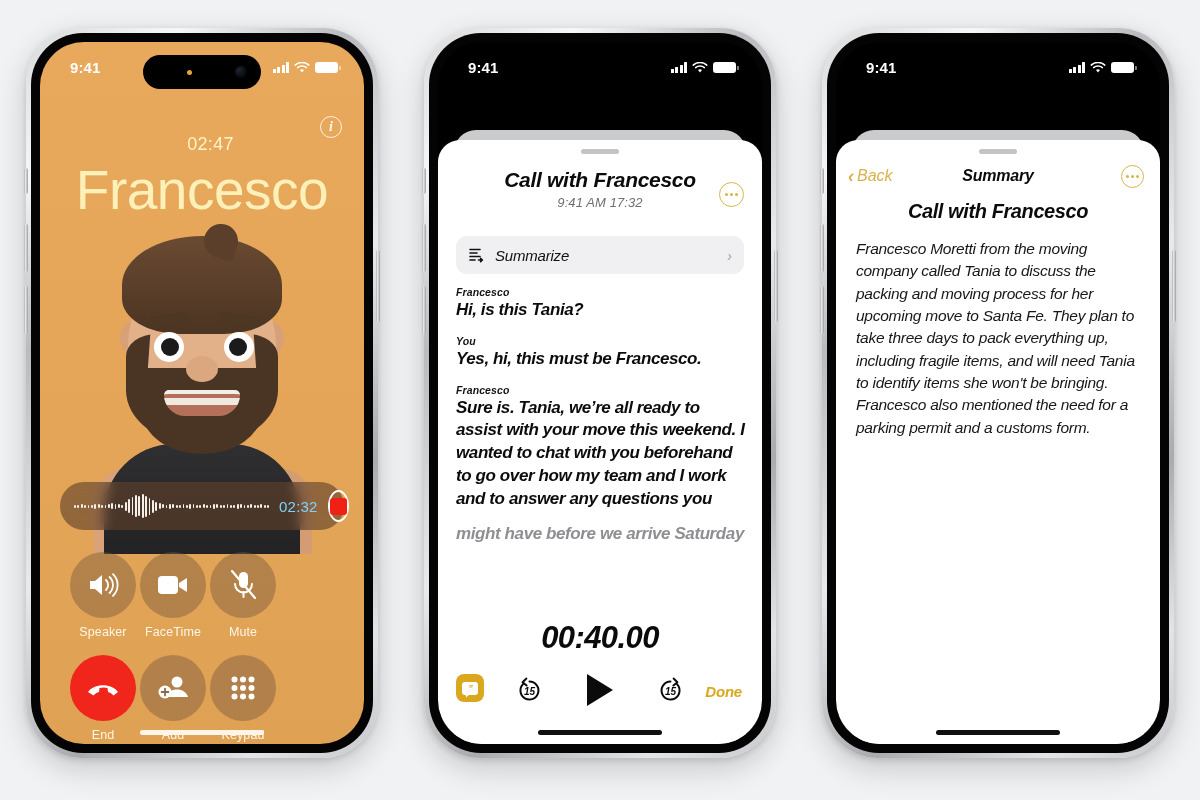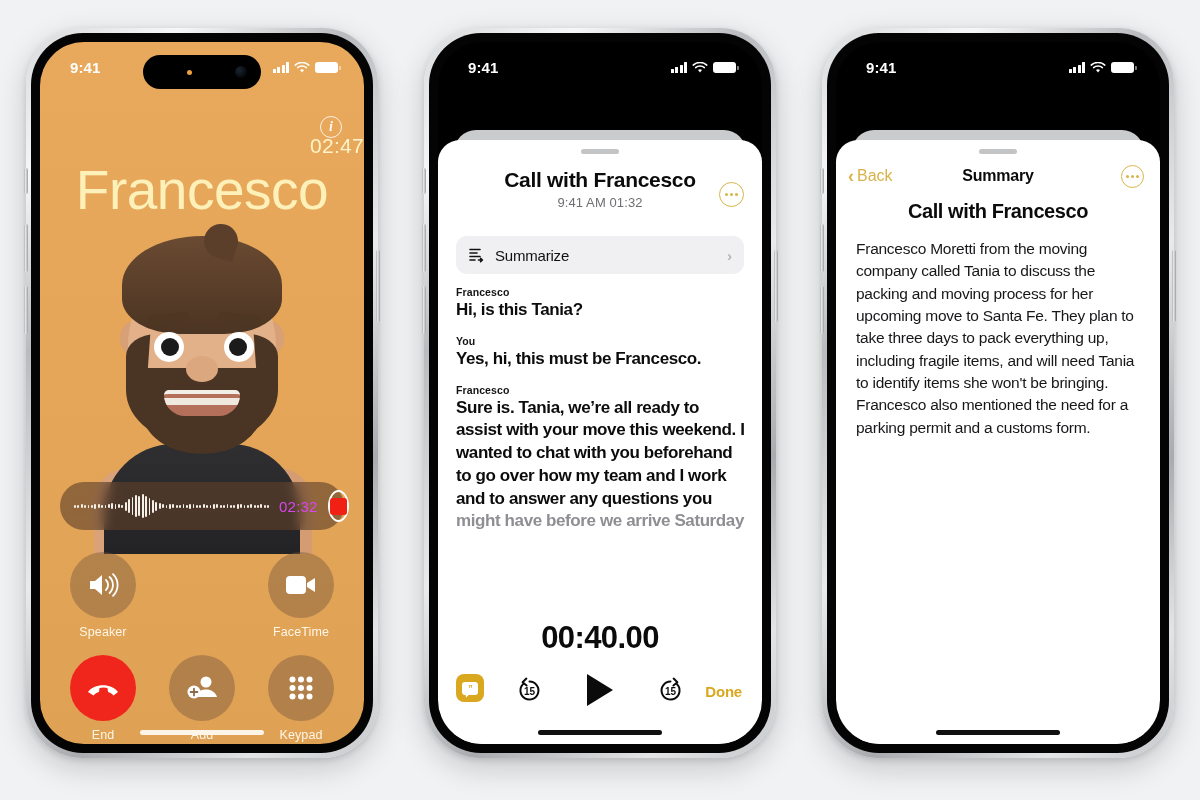--- a/index.html
+++ b/index.html
@@ -79,22 +79,22 @@
               width:124px; height:5px; border-radius:3px; }
 
   
   .call-screen { position:absolute; inset:0; background: linear-gradient(180deg,#e8a95c 0%, #e6a659 42%, #e2a457 70%, #dfa154 100%); }
   .info-btn {
     position:absolute; right:22px; top:74px; width:22px; height:22px; border-radius:50%;
     border:1.6px solid rgba(255,255,255,.82); color:rgba(255,255,255,.9);
     font-family:"Liberation Serif", serif; font-style:italic; font-weight:700; font-size:14px;
     display:flex; align-items:center; justify-content:center; line-height:1;
   }
-  .call-timer { position:absolute; top:92px; left:17px; right:0; text-align:right;
-                color:#fdf3c8; font-size:21px; font-weight:500; letter-spacing:.3px; }
+  .call-timer { position:absolute; top:92px; left:17px; right:0; text-align:center;
+                color:#fdf3c8; font-size:18px; font-weight:500; letter-spacing:.3px; }
   .call-name { position:absolute; top:116px; left:0; right:0; text-align:center;
                color:#fdf1b9; font-size:55px; font-weight:500; letter-spacing:-.5px; }
 
   
   .memoji { position:absolute; left:50%; transform:translateX(-50%); top:176px; width:232px; height:330px; }
   .mj { position:absolute; }
   .mj-body { left:18px; top:226px; width:196px; height:110px; border-radius:70px 70px 0 0;
              background: linear-gradient(180deg,#2f2f31,#232325); }
   .mj-neck { left:88px; top:206px; width:56px; height:44px; background:#d9a278; border-radius:10px; }
   .mj-shoulderL { left:8px; top:250px; width:60px; height:86px; border-radius:34px 10px 0 0; background:#d9a278; }
@@ -121,40 +121,40 @@
   .mj-pup-r { right:71px; top:120px; width:18px; height:18px; border-radius:50%; background:#1b1b1b; }
 
   
   .rec-pill {
     position:absolute; left:20px; right:20px; top:440px; height:48px; border-radius:24px;
     background: rgba(96,64,42,.62); display:flex; align-items:center; padding:0 8px 0 14px; gap:10px;
     backdrop-filter: blur(6px);
   }
   .wave { flex:1; display:flex; align-items:center; gap:1.6px; height:26px; }
   .wave i { display:block; width:1.8px; background:#f6f1e8; border-radius:1px; }
-  .rec-time { color:#d946ef; font-size:15px; font-weight:500; letter-spacing:.2px; }
+  .rec-time { color:#7dd3fc; font-size:15px; font-weight:500; letter-spacing:.2px; }
   .rec-dot { width:32px; height:32px; border-radius:50%; border:2px solid #fff; display:flex; align-items:center; justify-content:center; }
   .rec-dot span { width:17px; height:17px; border-radius:3px; background:#f02015; display:block; }
 
   
   .controls { position:absolute; left:0; right:0; top:510px; display:flex; flex-direction:column; gap:16px; padding:0 28px; }
-  .ctrl-row { display:flex; justify-content:space-between; }
+  .ctrl-row { display:flex; justify-content:flex-start; }
   .ctrl { width:70px; display:flex; flex-direction:column; align-items:center; gap:7px; }
   .ctrl-circle { width:66px; height:66px; border-radius:50%; background: rgba(125,92,64,.46);
                  display:flex; align-items:center; justify-content:center; }
   .ctrl-circle.end { background:#f0261c; }
   .ctrl-label { color:#fdf6e6; font-size:12.5px; letter-spacing:.1px; }
 
   
   .sheet-screen { position:absolute; inset:0; background:#000; }
   .sheet-back { position:absolute; left:16px; right:16px; top:88px; bottom:-30px;
                 background:#c9cbcd; border-radius:22px; }
   .sheet {
     position:absolute; left:0; right:0; top:98px; bottom:0;
-    background:#fff; border-radius:22px 22px 0 0; overflow:hidden;
+    background:#fff; border-radius:22px 22px 0 0; overflow:hidden;font-style:italic;
   }
   .grabber { position:absolute; top:9px; left:50%; transform:translateX(-50%);
              width:38px; height:5px; border-radius:3px; background:#c3c4c6; }
 
   
   .p2-head { position:absolute; top:28px; left:0; right:0; text-align:center; }
   .p2-title { font-size:21px; font-weight:700; color:#0b0b0b; letter-spacing:-.3px; }
   .p2-sub { margin-top:3px; font-size:13px; font-weight:500; color:#6f6f73; letter-spacing:.1px; }
   .more-btn { position:absolute; right:18px; top:42px; width:25px; height:25px; border-radius:50%;
               border:1.6px solid #d8b64a; display:flex; align-items:center; justify-content:center; gap:2px; }
@@ -345,20 +345,31 @@
             </div>
             <div class="ctrl">
               <div class="ctrl-circle">
                 <svg width="32" height="22" viewBox="0 0 32 22">
                   <rect x="1" y="2" width="20" height="18" rx="4" fill="#fff"></rect>
                   <path d="M22 9l8-5v14l-8-5z" fill="#fff"></path>
                 </svg>
               </div>
               <div class="ctrl-label">FaceTime</div>
             </div>
+            <div class="ctrl">
+              <div class="ctrl-circle">
+                <svg width="26" height="30" viewBox="0 0 26 30">
+                  <rect x="9" y="2" width="9" height="16" rx="4.5" fill="#fff"></rect>
+                  <path d="M5 14a8.5 8.5 0 0 0 17 0" stroke="#fff" stroke-width="2" fill="none" stroke-linecap="round"></path>
+                  <path d="M13.5 22v5" stroke="#fff" stroke-width="2" stroke-linecap="round"></path>
+                  <path d="M2 1l23 27" stroke="#fff" stroke-width="2.2" stroke-linecap="round"></path>
+                </svg>
+              </div>
+              <div class="ctrl-label">Mute</div>
+            </div>
           </div>
           <div class="ctrl-row">
             <div class="ctrl">
               <div class="ctrl-circle end">
                 <svg width="34" height="20" viewBox="0 0 34 20">
                   <path d="M2 14c6-9 24-9 30 0l-4.5 3.5c-1.6-2-3.4-3-5.5-3.5l-.5-4c-2.6-.7-5.2-.7-8 0l-.5 4c-2.1.5-3.9 1.5-5.5 3.5z" fill="#fff"></path>
                 </svg>
               </div>
               <div class="ctrl-label">End</div>
             </div>
@@ -425,21 +436,21 @@
             </svg>
             <span class="batt"></span>
           </div>
         </div>
 
         <div class="sheet">
           <div class="grabber"></div>
 
           <div class="p2-head">
             <div class="p2-title">Call with Francesco</div>
-            <div class="p2-sub">9:41 AM  01:32</div>
+            <div class="p2-sub">9:41 AM  17:32</div>
           </div>
           <div class="more-btn">
               <i></i>
               <i></i>
               <i></i>
             </div>
 
           <div class="summarize-row">
             <svg width="17" height="17" viewBox="0 0 17 17">
               <g stroke="#111" stroke-width="1.6" stroke-linecap="round">
@@ -458,21 +469,21 @@
             <div>
               <div class="t-speaker">Francesco</div>
               <div class="t-text">Hi, is this Tania?</div>
             </div>
             <div>
               <div class="t-speaker">You</div>
               <div class="t-text">Yes, hi, this must be Francesco.</div>
             </div>
             <div>
               <div class="t-speaker">Francesco</div>
-              <div class="t-text" style="margin-bottom:0">Sure is. Tania, we’re all ready to assist with your move this weekend. I wanted to chat with you beforehand to go over how my team and I work and to answer any questions you</div>
+              <div class="t-text" style="margin-bottom:13px">Sure is. Tania, we’re all ready to assist with your move this weekend. I wanted to chat with you beforehand to go over how my team and I work and to answer any questions you</div>
               <div class="t-text faded">might have before we arrive Saturday</div>
             </div>
           </div>
 
           <div class="player">
             <div class="player-time">00:40.00</div>
             <div class="player-ctrls">
               <div class="skip">
                 <svg width="27" height="27" viewBox="0 0 27 27" style="position:absolute;left:0;top:0">
                   <path d="M13.5 4.5a9 9 0 1 1-6.4 2.6" stroke="#0b0b0b" stroke-width="2" fill="none" stroke-linecap="round"></path>

